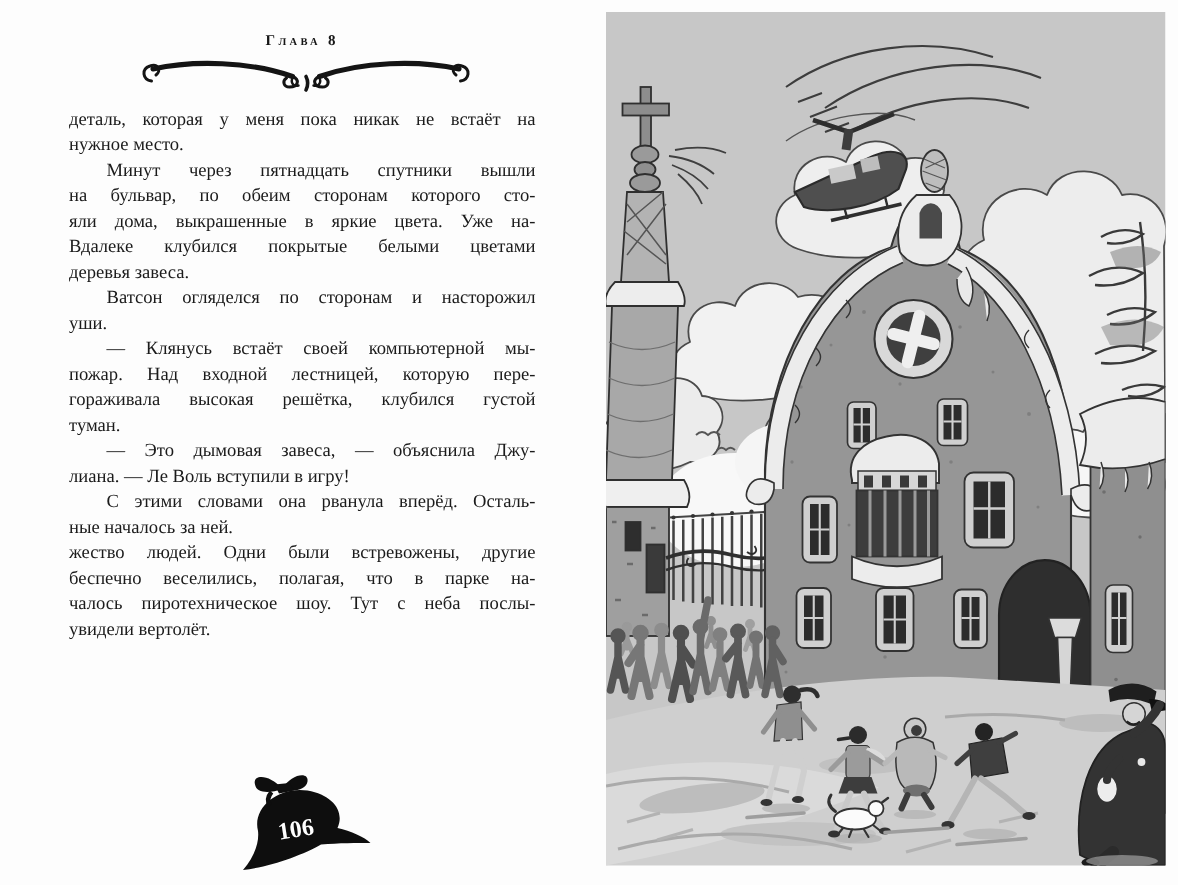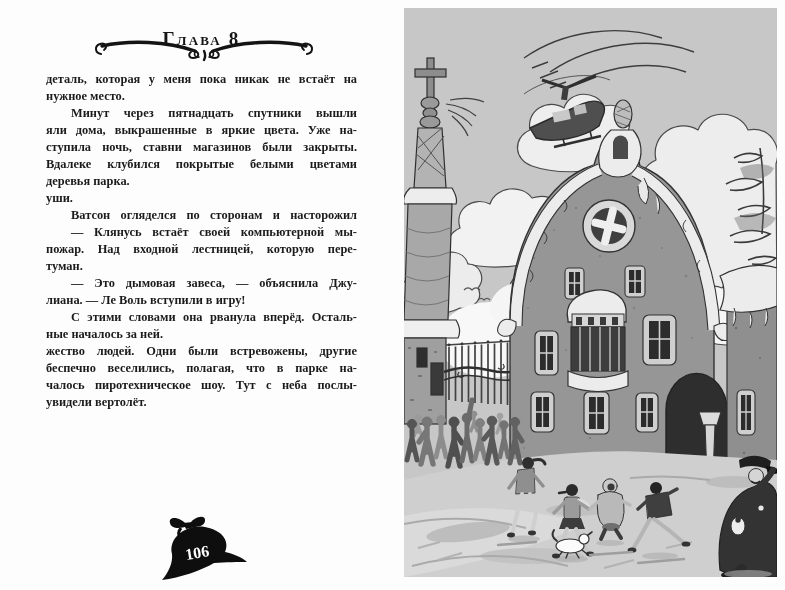--- a/index.html
+++ b/index.html
@@ -1,21 +1,21 @@
 <!DOCTYPE html>
 <html><head>
 <meta charset="utf-8">
 <style>
   html,body{margin:0;padding:0}
   body{width:785px;height:590px;background:#fdfdfd;position:relative;overflow:hidden;
        font-family:"Liberation Serif",serif;}
   .chapter-title{position:absolute;left:46px;top:15px;width:311px;text-align:center;
-       font-size:19px;font-weight:600;letter-spacing:2.2px;font-variant:small-caps;color:#161616}
+       font-size:10px;font-weight:600;letter-spacing:2.2px;font-variant:small-caps;color:#161616}
   .flourish{position:absolute;left:89px;top:37px}
-  .body-text{position:absolute;left:46px;top:71px;width:311px;font-size:12.4px;font-weight:700;
+  .body-text{position:absolute;left:46px;top:71px;width:311px;font-size:12.4px;font-weight:400;
        line-height:17px;color:#1b1b1b;text-justify:inter-word}
   .bline{text-align:justify;text-align-last:justify;height:17px;white-space:nowrap}
   .bline.last{text-align-last:left}
   .bline.ind{text-indent:25px}
   .page-badge{position:absolute;left:150px;top:512px;width:100px;height:74px}
   .illustration{position:absolute;left:404px;top:8px}
 </style>
 </head>
 <body>
 
@@ -33,28 +33,29 @@
       <path d="M110,20 c-4,1 -6,-3 -3,-6" stroke-width="1.6"></path>
       <path d="M120,20 c4,1 6,-3 3,-6" stroke-width="1.6"></path>
       <path d="M115,14 c1.5,3 1.5,6 0,9" stroke-width="2.4"></path>
     </g>
   </svg>
 
   <div class="body-text">
       <div class="bline">деталь, которая у меня пока никак не встаёт на</div>
       <div class="bline last">нужное место.</div>
       <div class="bline ind">Минут через пятнадцать спутники вышли</div>
+      <div class="bline">на бульвар, по обеим сторонам которого сто-</div>
       <div class="bline">яли дома, выкрашенные в яркие цвета. Уже на-</div>
-      <div class="bline">ступила ночь, ставни магазинов были закрыты.</div>
       <div class="bline">Вдалеке клубился покрытые белыми цветами</div>
-      <div class="bline last">деревья парка.</div>
+      <div class="bline last">деревья завеса.</div>
+      <div class="bline ind">Ватсон огляделся по сторонам и насторожил</div>
       <div class="bline last">уши.</div>
-      <div class="bline ind">Ватсон огляделся по сторонам и насторожил</div>
       <div class="bline ind">— Клянусь встаёт своей компьютерной мы-</div>
       <div class="bline">пожар. Над входной лестницей, которую пере-</div>
+      <div class="bline">гораживала высокая решётка, клубился густой</div>
       <div class="bline last">туман.</div>
       <div class="bline ind">— Это дымовая завеса, — объяснила Джу-</div>
       <div class="bline last">лиана. — Ле Воль вступили в игру!</div>
       <div class="bline ind">С этими словами она рванула вперёд. Осталь-</div>
       <div class="bline last">ные началось за ней.</div>
       <div class="bline">жество людей. Одни были встревожены, другие</div>
       <div class="bline">беспечно веселились, полагая, что в парке на-</div>
       <div class="bline">чалось пиротехническое шоу. Тут с неба послы-</div>
       <div class="bline last">увидели вертолёт.</div>
     </div>

